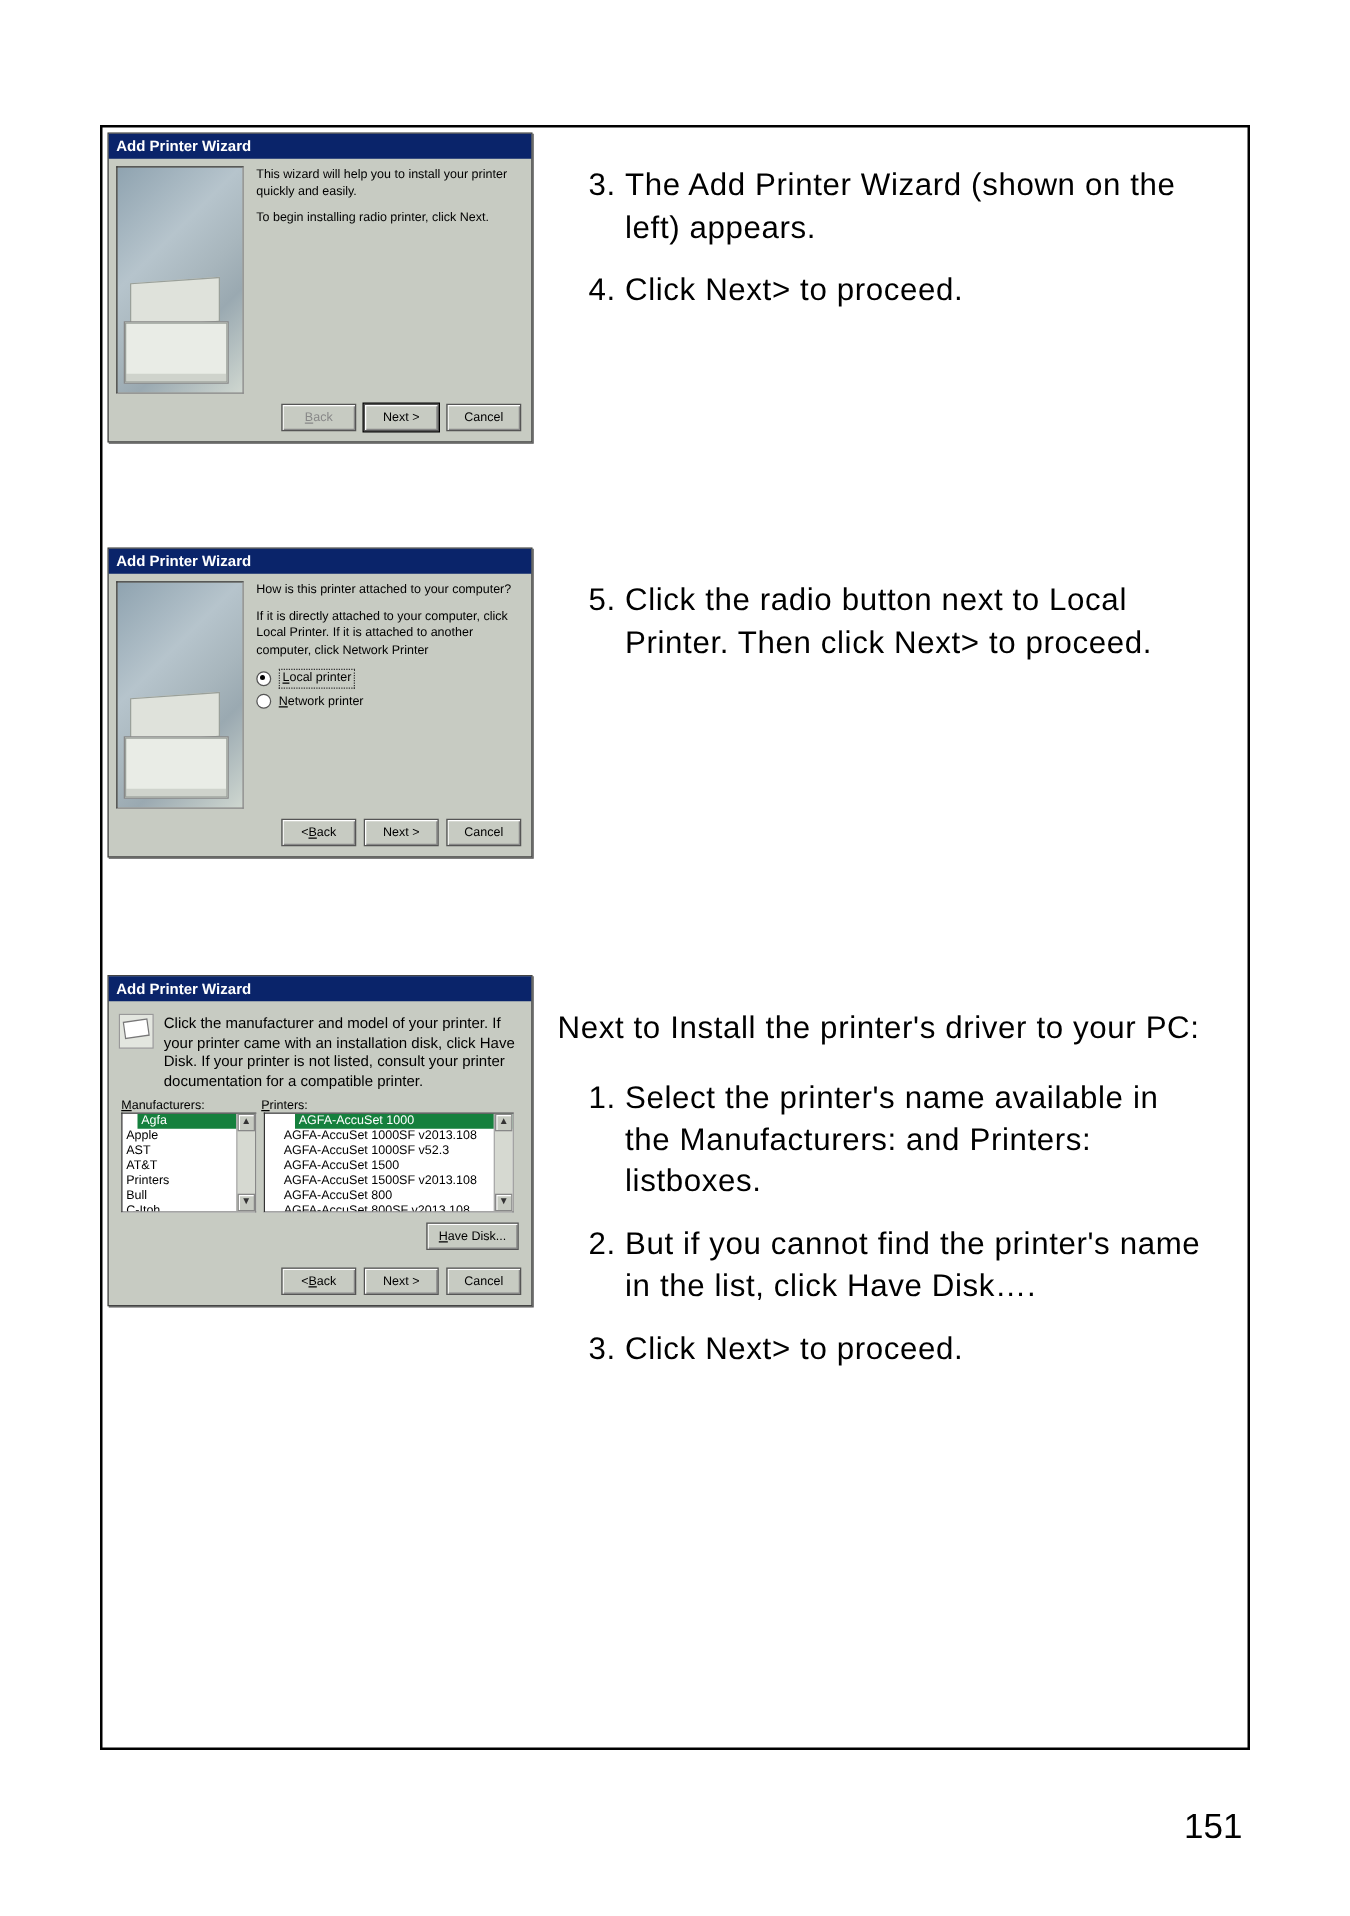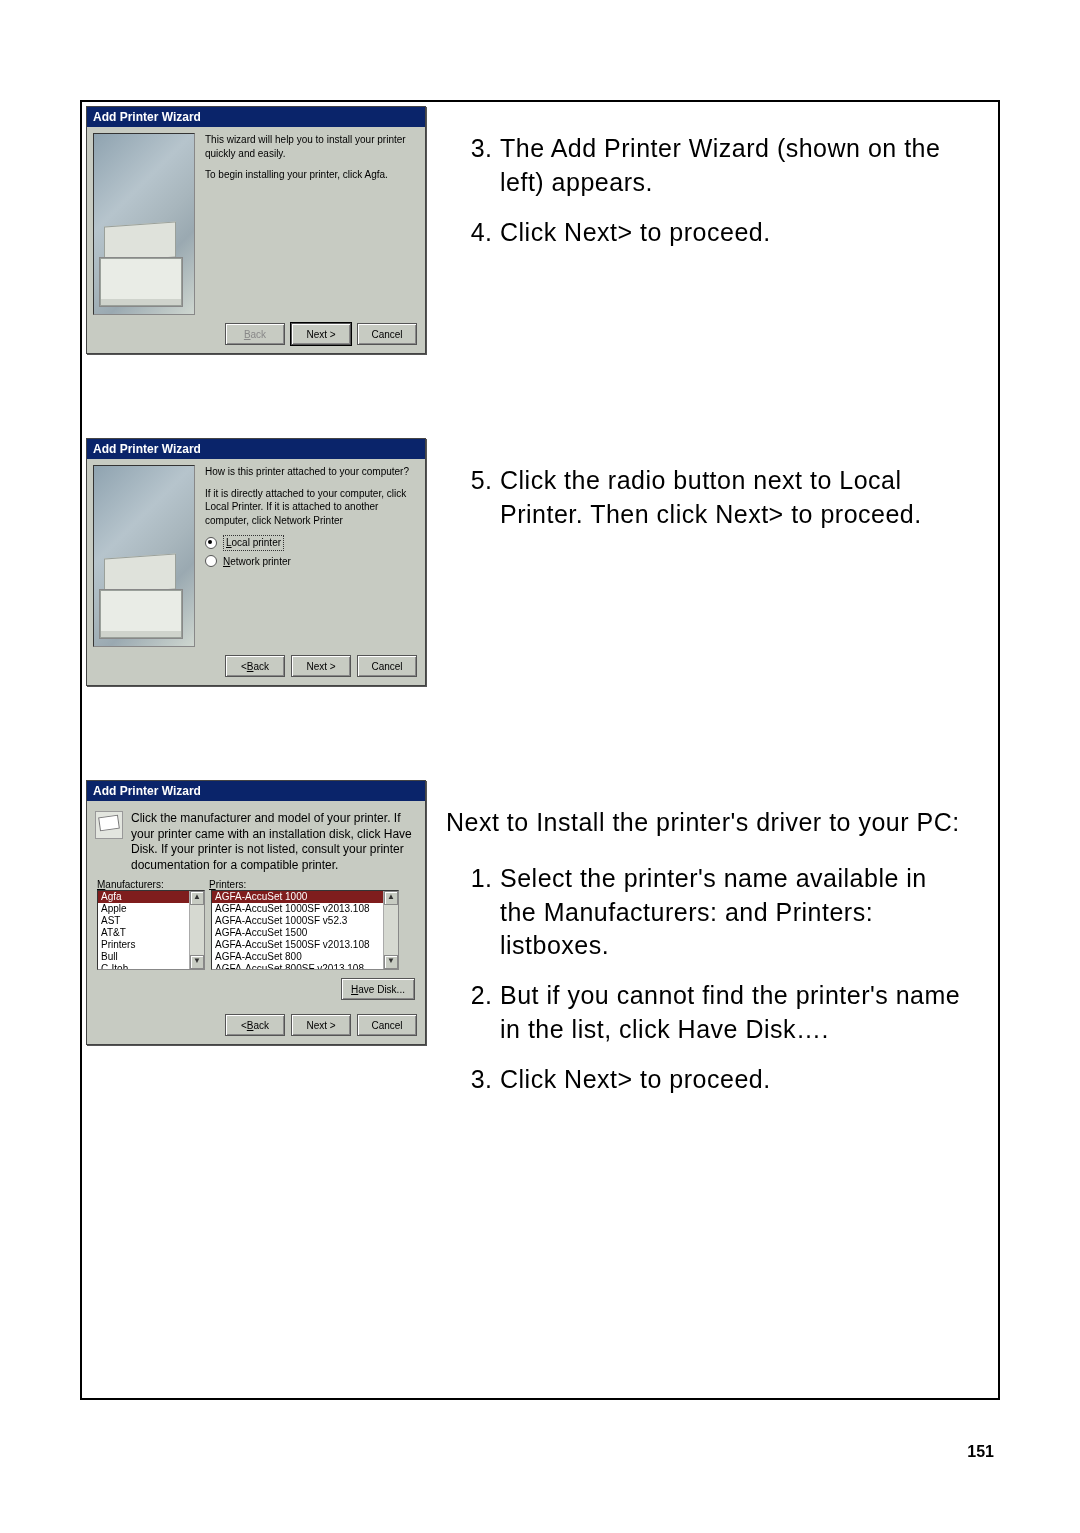--- a/index.html
+++ b/index.html
@@ -209,25 +209,26 @@
     overflow: hidden;
     position: relative;
   }
   .listbox .item {
     padding: 0 3px;
     white-space: nowrap;
     line-height: 12px;
     height: 12px;
   }
   .listbox .item.sel {
-    background: #7f1d1d;
+    background: #15803d;
     color: #fff;
+    margin-left: 12px;
   }
   .lb-mfr { width: 106px; height: 78px; }
-  .lb-prn { width: 186px; height: 78px; }
+  .lb-prn { width: 186px; height: 78px; padding-left: 12px; }
   .scrollbar {
     position: absolute;
     right: 0; top: 0; bottom: 0;
     width: 14px;
     background: #d6d9d1;
     border-left: 1px solid #aaa;
     display: flex;
     flex-direction: column;
     justify-content: space-between;
   }
@@ -242,39 +243,38 @@
     color: #333;
   }
   .havedisk-row {
     display: flex;
     justify-content: flex-end;
     padding: 4px 10px 8px 10px;
   }
   .page-num {
     position: absolute;
     right: 86px;
-    bottom: 72px;
-    font-size: 16px;
-    font-weight: bold;
+    bottom: 56px;
+    font-size: 28px;
   }
 </style>
 </head>
 <body>
 
 <div class="page-frame">
 
   <div class="row">
     <div class="left-col">
       <div class="dialog">
         <div class="titlebar">Add Printer Wizard</div>
         <div class="dlg-body">
           <div class="dlg-image"></div>
           <div class="dlg-text">
             <p>This wizard will help you to install your printer quickly and easily.</p>
-            <p>To begin installing your printer, click Agfa.</p>
+            <p>To begin installing radio printer, click Next.</p>
           </div>
         </div>
         <div class="dlg-buttons">
           <div class="win-btn disabled"><span class="ul">B</span>ack</div>
           <div class="win-btn default">
               <span>Next &gt;</span>
             </div>
           <div class="win-btn">
               <span>Cancel</span>
             </div>

